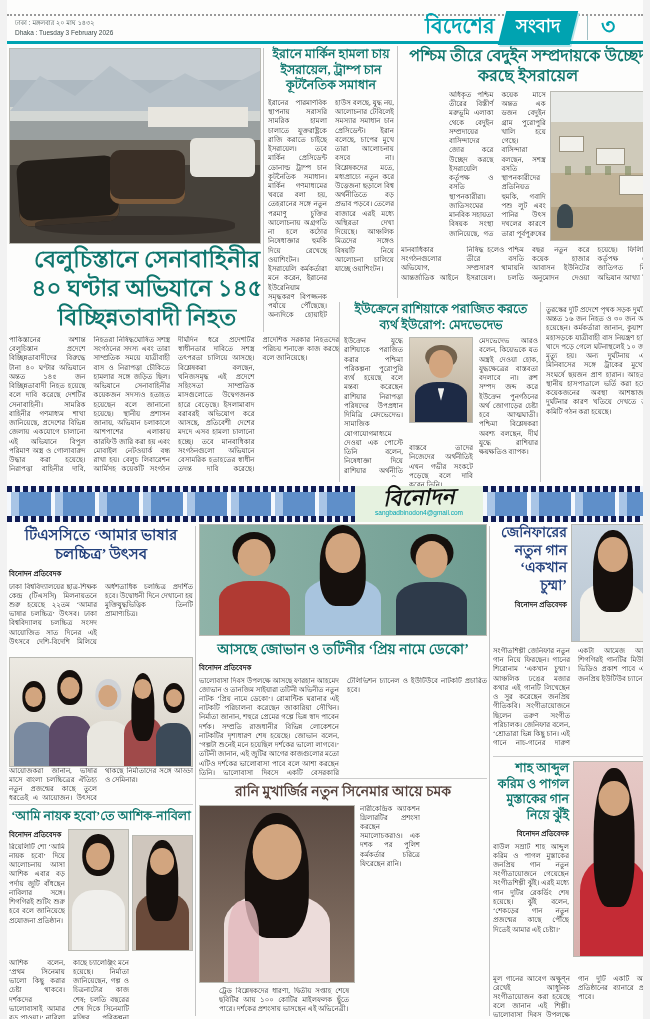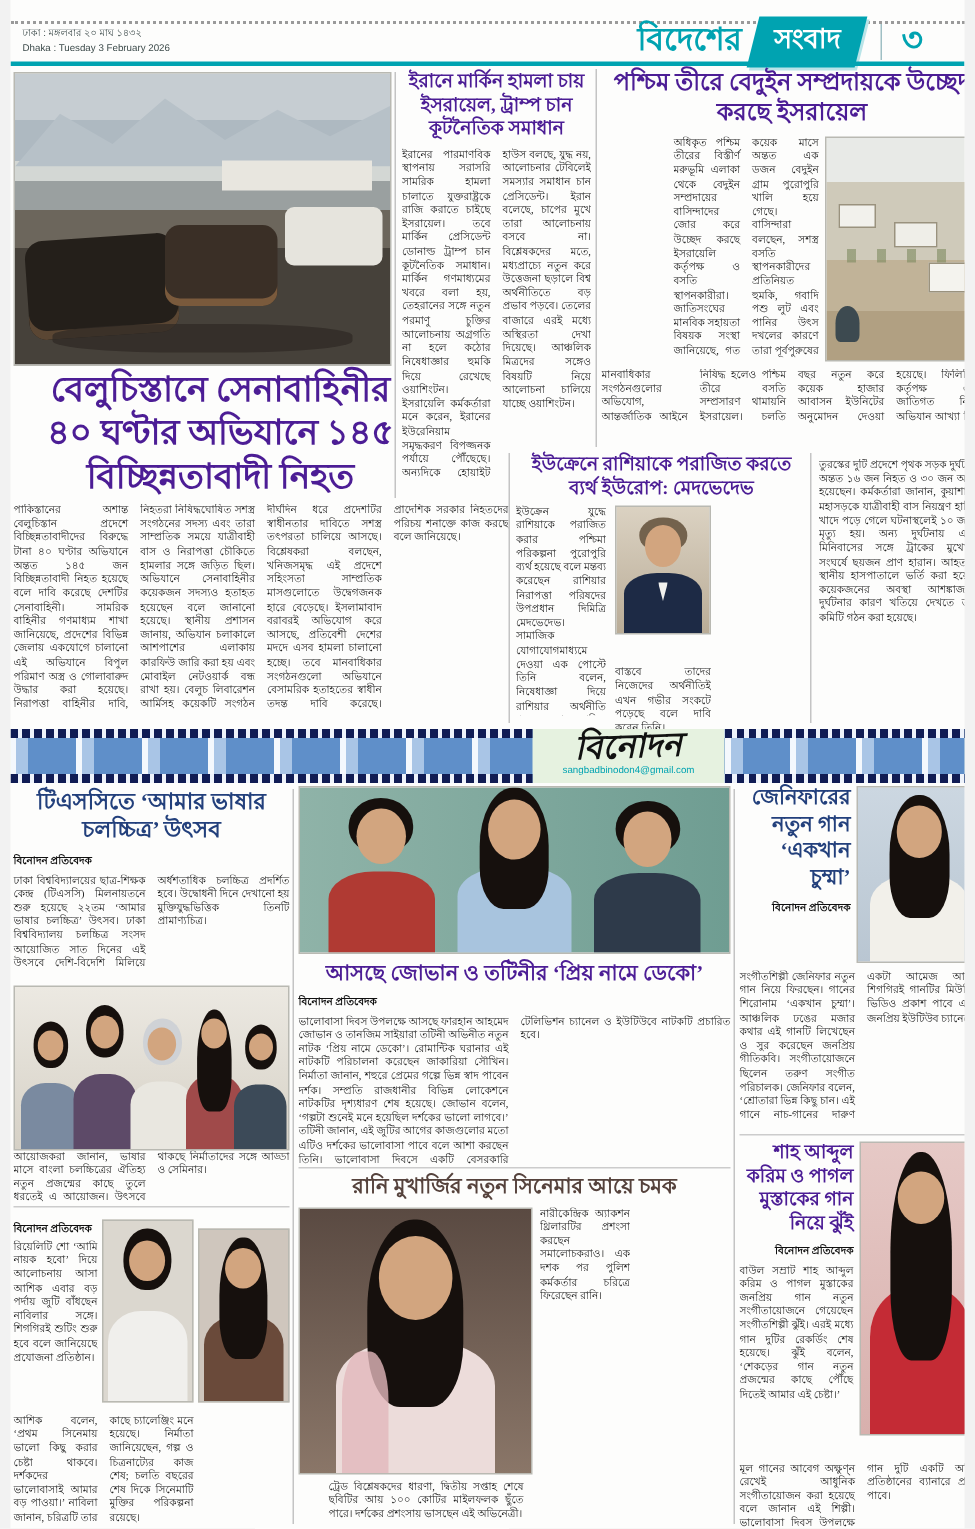--- a/index.html
+++ b/index.html
@@ -12,21 +12,21 @@
   .dateline{position:absolute;left:8px;top:18px;font-size:6.5px;line-height:1.5;color:#3c4a4a;
             font-family:"Liberation Sans",sans-serif;}
   .masthead{position:absolute;left:418px;top:14px;height:27px;display:flex;align-items:center;gap:7px;
             font-family:"Liberation Sans",sans-serif;}
   .mh-a{color:#00a3b1;font-size:21px;font-weight:bold;}
   .mh-box{background:#00a3b1;transform:skewX(-14deg);padding:1px 14px 2px;box-shadow:2px 2px 0 #b9e4e8;}
   .mh-box span{display:inline-block;transform:skewX(14deg);color:#fff;font-size:18px;font-weight:bold;}
   .mh-div{width:1px;height:24px;background:#9fbfc4;margin-left:6px;}
   .mh-num{color:#00a3b1;font-size:22px;font-weight:bold;padding-left:6px;}
   
-  .hl{font-weight:bold;color:#4c1d95;text-align:center;line-height:1.25;}
+  .hl{font-weight:bold;color:#0f766e;text-align:center;line-height:1.25;}
   .hl-main{font-size:23px;}
   .hl-md{font-size:16px;}
   .hl-sm{font-size:12.5px;}
   .hl-xs{font-size:11.5px;}
   .hl-ent{color:#23407c;}
   .hl-warm{color:#55423c;}
   .body{font-size:7px;line-height:1.32;text-align:justify;color:#222;overflow:hidden;column-fill:auto;}
   .c2{column-count:2;column-gap:8px;}
   .c3{column-count:3;column-gap:8px;}
   .c4{column-count:4;column-gap:8px;}
@@ -117,20 +117,21 @@
         <div class="ph" style="position:relative;width:64px;height:86px;background:linear-gradient(#dbd2c2,#b9ac97);">
           <div class="pe" style="left:6%;right:6%;bottom:0;width:88%;height:92%;">
             <div class="hair" style="background:#73624d;height:30%;"></div>
             <div class="head"></div>
             <div class="torso" style="background:#1d2a45;"></div>
             <div class="abs" style="left:44%;bottom:28%;width:12%;height:16%;background:#f1f1ee;clip-path:polygon(50% 100%,0 0,100% 0);z-index:2;"></div>
           </div>
         </div>
         <div class="body" style="width:64px;height:50px;margin-top:21px;">বাস্তবে তাদের নিজেদের অর্থনীতিই এখন গভীর সংকটে পড়েছে বলে দাবি করেন তিনি।</div>
       </div>
+      <div class="body" style="width:60px;height:140px;">মেদভেদেভ আরও বলেন, কিয়েভকে যত অস্ত্রই দেওয়া হোক, যুদ্ধক্ষেত্রের বাস্তবতা বদলাবে না। রুশ সম্পদ জব্দ করে ইউক্রেন পুনর্গঠনের অর্থ জোগাড়ের চেষ্টা হবে আত্মঘাতী। পশ্চিমা বিশ্লেষকরা অবশ্য বলছেন, দীর্ঘ যুদ্ধে রাশিয়ার ক্ষয়ক্ষতিও ব্যাপক।</div>
     </div>
   </div>
   <div class="abs vr" style="left:533px;top:302px;height:180px;"></div>
 
   <div class="abs" style="left:539px;top:302px;width:109px;">
     <div class="body" style="height:126px;margin-top:4px;">তুরস্কের দুটি প্রদেশে পৃথক সড়ক দুর্ঘটনায় অন্তত ১৬ জন নিহত ও ৩০ জন আহত হয়েছেন। কর্মকর্তারা জানান, কুয়াশাচ্ছন্ন মহাসড়কে যাত্রীবাহী বাস নিয়ন্ত্রণ হারিয়ে খাদে পড়ে গেলে ঘটনাস্থলেই ১০ জনের মৃত্যু হয়। অন্য দুর্ঘটনায় একটি মিনিবাসের সঙ্গে ট্রাকের মুখোমুখি সংঘর্ষে ছয়জন প্রাণ হারান। আহতদের স্থানীয় হাসপাতালে ভর্তি করা হয়েছে; কয়েকজনের অবস্থা আশঙ্কাজনক। দুর্ঘটনার কারণ খতিয়ে দেখতে তদন্ত কমিটি গঠন করা হয়েছে।</div>
   </div>
 
   <div class="banner">
     <div class="strip" style="width:348px;"></div>
@@ -172,20 +173,21 @@
       <div class="pe" style="left:80%;bottom:0;width:20%;height:76%;">
           <div class="hair"></div>
           <div class="head"></div>
           <div class="torso" style="background:#3c4a58;"></div>
         </div>
     </div>
     <div class="body c2" style="height:38px;margin-top:0;">আয়োজকরা জানান, ভাষার মাসে বাংলা চলচ্চিত্রের ঐতিহ্য নতুন প্রজন্মের কাছে তুলে ধরতেই এ আয়োজন। উৎসবে থাকছে নির্মাতাদের সঙ্গে আড্ডা ও সেমিনার।</div>
   </div>
 
   <div class="abs" style="left:2px;top:804px;width:184px;border-top:1px solid #cccccc;padding-top:4px;">
+    <div class="hl" style="font-size:12.5px;">‘আমি নায়ক হবো’তে আশিক-নাবিলা</div>
     <div class="flexrow" style="margin-top:4px;gap:3px;">
       <div style="width:56px;">
         <div class="byline">বিনোদন প্রতিবেদক</div>
         <div class="body" style="height:112px;margin-top:2px;">রিয়েলিটি শো ‘আমি নায়ক হবো’ দিয়ে আলোচনায় আসা আশিক এবার বড় পর্দায় জুটি বাঁধছেন নাবিলার সঙ্গে। শিগগিরই শুটিং শুরু হবে বলে জানিয়েছে প্রযোজনা প্রতিষ্ঠান।</div>
       </div>
       <div class="ph" style="position:relative;width:61px;height:122px;background:#dbd7cf;">
         <div class="pe" style="left:4%;bottom:0;width:92%;height:96%;">
             <div class="hair"></div>
             <div class="head"></div>
             <div class="torso" style="background:#f0efec;"></div>

